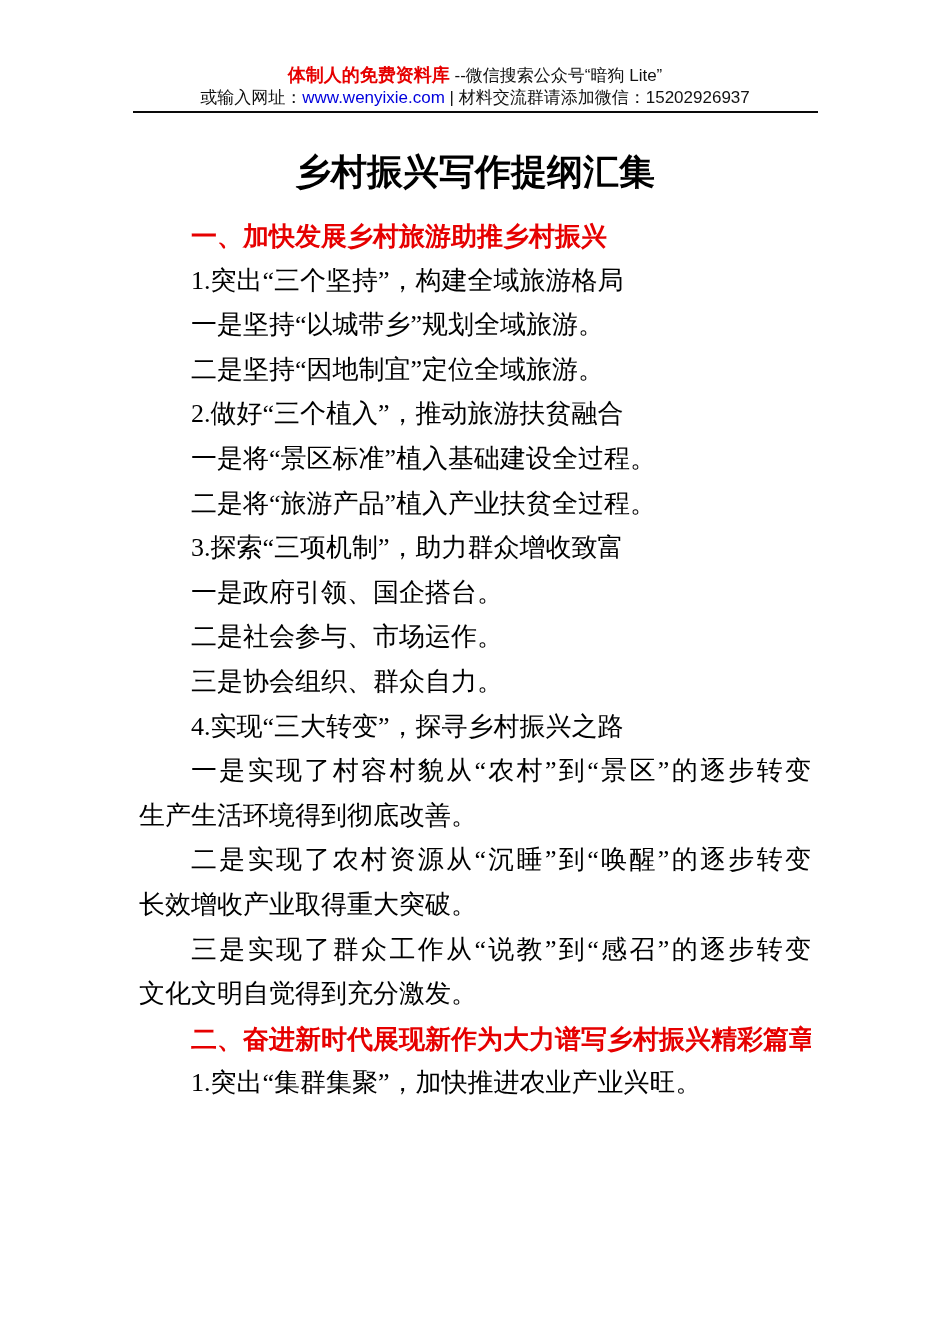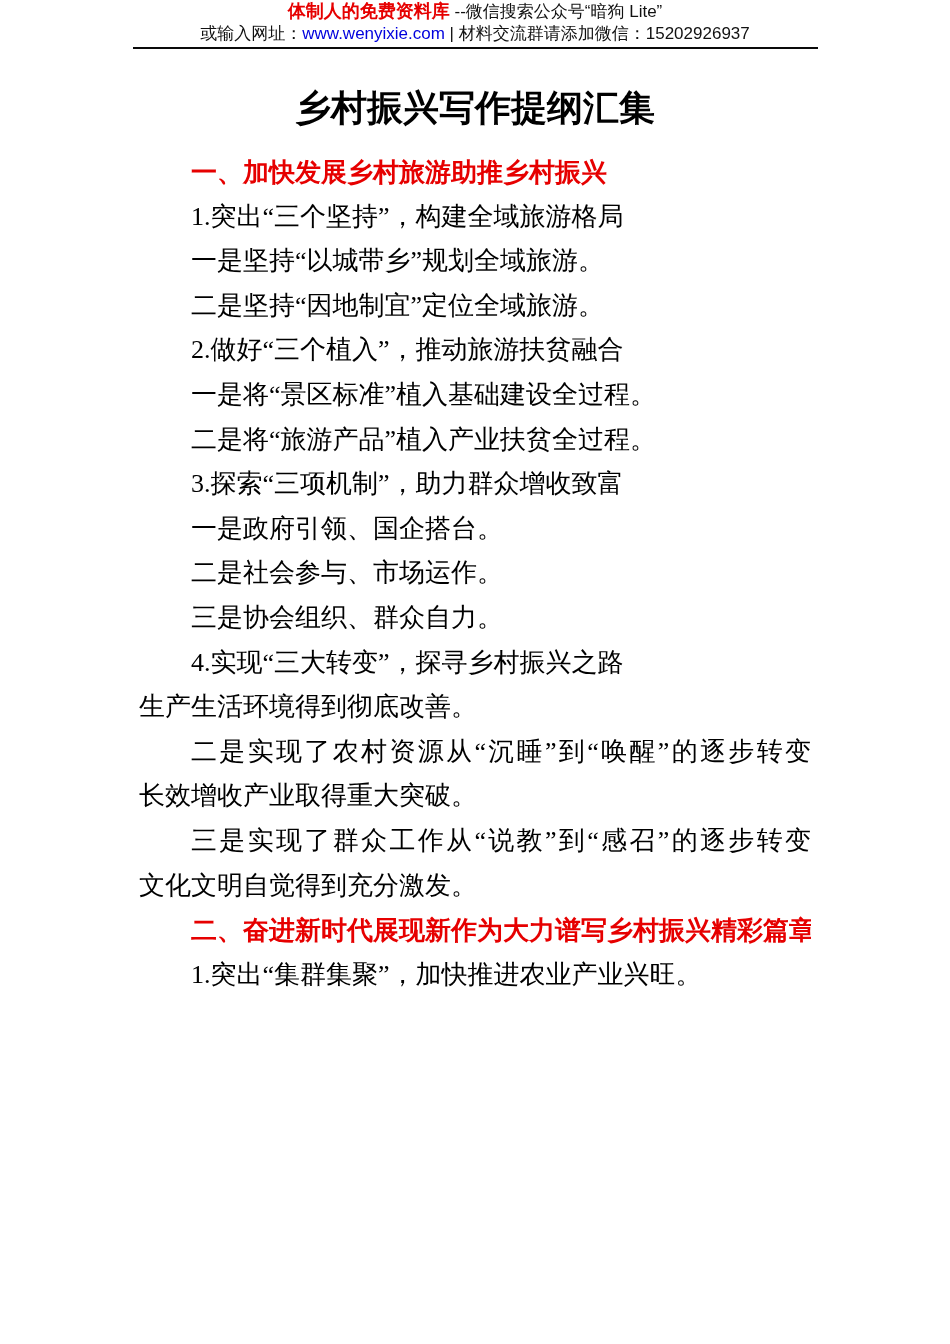--- a/index.html
+++ b/index.html
@@ -9,20 +9,21 @@
     height: 1344px;
     background: #ffffff;
     overflow: hidden;
     font-family: "Liberation Serif", "DejaVu Serif", serif;
     color: #000000;
   }
   
   .header {
     width: 685px;
     margin: 0 auto;
+    padding-top: 64px;
     padding-bottom: 3px;
     text-align: center;
     border-bottom: 2px solid #0a0a0a;
     font-family: "Liberation Sans", "DejaVu Sans", sans-serif;
     white-space: nowrap;
   }
   .header .l1 { font-size: 17px; line-height: 22px; }
   .brand { color: #e60000; font-weight: bold; font-size: 18px; }
   .brand-suffix { color: #111111; font-size: 17px; }
   .header .l2 { font-size: 17px; line-height: 21px; color: #111111; }
@@ -87,20 +88,21 @@
       <div class="line para">一是坚持“以城带乡”规划全域旅游。</div>
       <div class="line para">二是坚持“因地制宜”定位全域旅游。</div>
       <div class="line para">2.做好“三个植入”，推动旅游扶贫融合</div>
       <div class="line para">一是将“景区标准”植入基础建设全过程。</div>
       <div class="line para">二是将“旅游产品”植入产业扶贫全过程。</div>
       <div class="line para">3.探索“三项机制”，助力群众增收致富</div>
       <div class="line para">一是政府引领、国企搭台。</div>
       <div class="line para">二是社会参与、市场运作。</div>
       <div class="line para">三是协会组织、群众自力。</div>
       <div class="line para">4.实现“三大转变”，探寻乡村振兴之路</div>
+      <div class="line wrap-first">一是实现了村容村貌从“农村”到“景区”的逐步转变</div>
       <div class="line wrap-rest">生产生活环境得到彻底改善。</div>
       <div class="line wrap-first">二是实现了农村资源从“沉睡”到“唤醒”的逐步转变</div>
       <div class="line wrap-rest">长效增收产业取得重大突破。</div>
       <div class="line wrap-first">三是实现了群众工作从“说教”到“感召”的逐步转变</div>
       <div class="line wrap-rest">文化文明自觉得到充分激发。</div>
       <div class="line heading">二、奋进新时代展现新作为大力谱写乡村振兴精彩篇章</div>
       <div class="line para">1.突出“集群集聚”，加快推进农业产业兴旺。</div>
     </div>
 
 </div>

